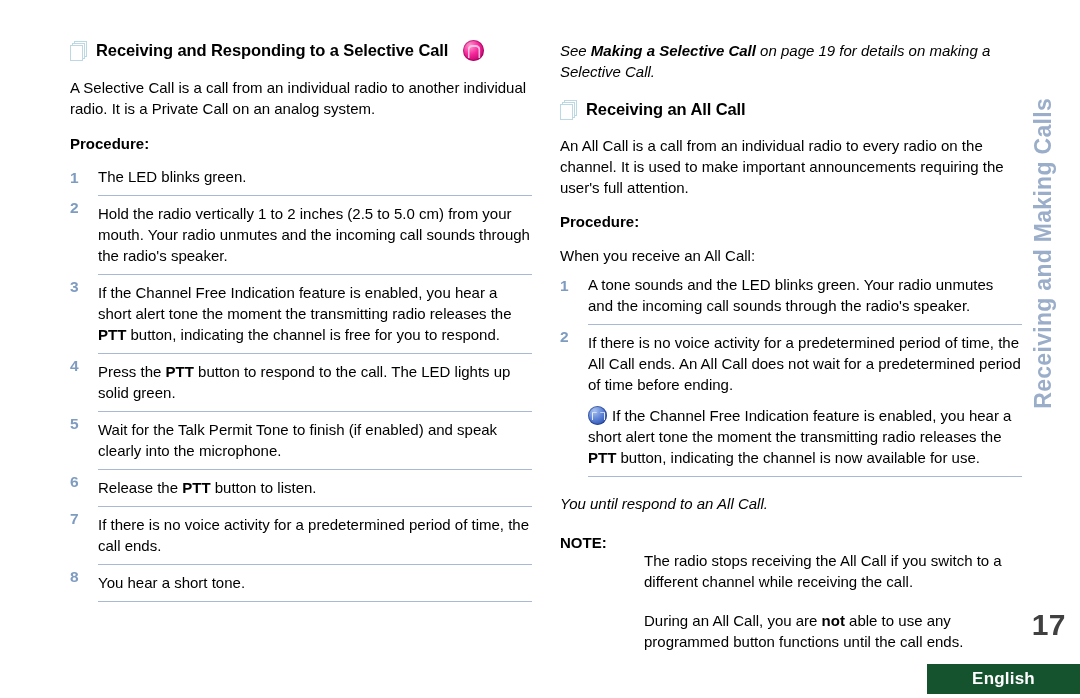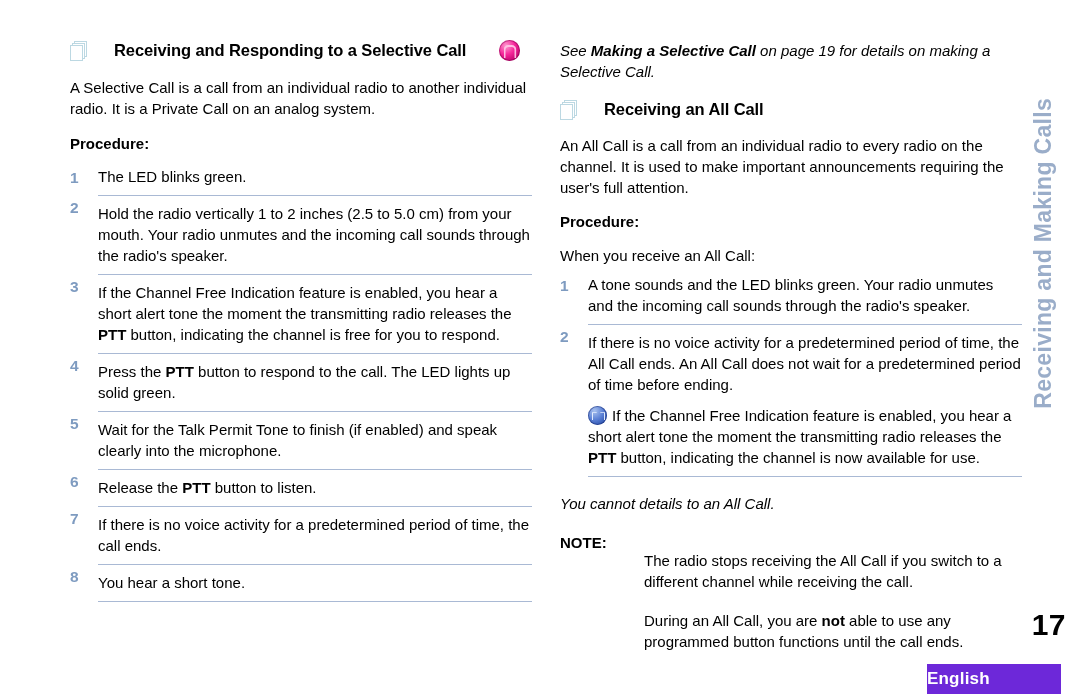--- a/index.html
+++ b/index.html
@@ -27,21 +27,21 @@
     top: 40px;
     width: 462px;
   }
   .col-left  { left: 70px; }
   .col-right { left: 560px; }
 
   
   .section-heading {
     display: flex;
     align-items: center;
-    gap: 27px;
+    gap: 9px;
     margin: 0 0 16px 0;
     font-size: 16.5px;
     font-weight: bold;
     letter-spacing: -0.1px;
     line-height: 1.15;
   }
   .section-heading .heading-text { white-space: nowrap; }
 
   
   .pages-icon {
@@ -216,32 +216,33 @@
     white-space: nowrap;
   }
 
   
   .page-number {
     position: absolute;
     right: 14px;
     top: 608px;
     font-size: 30px;
     font-weight: bold;
-    color: #000000;
+    color: #404040;
     letter-spacing: 0.5px;
   }
   .footer-bar {
     position: absolute;
     left: 927px;
     top: 664px;
-    width: 134px;
+    width: 153px;
     height: 30px;
-    background: #6d28d9;
+    background: #14532d;
     display: flex;
     align-items: center;
+    justify-content: center;
   }
   .footer-bar span {
     color: #ffffff;
     font-size: 17px;
     font-weight: bold;
     letter-spacing: 0.2px;
   }
 </style>
 </head>
 <body>
@@ -345,21 +346,21 @@
       </li>
       <li>
         <span class="step-num">2</span>
         <div class="step-body">
           <p>If there is no voice activity for a predetermined period of time, the All Call ends. An All Call does not wait for a predetermined period of time before ending.</p>
           <p class="indent-block"><span class="pulse-icon"></span><span>If the Channel Free Indication feature is enabled, you hear a short alert tone the moment the transmitting radio releases the </span><b>PTT</b><span> button, indicating the channel is now available for use.</span></p>
         </div>
       </li>
     </ol>
 
-    <p class="italic-note" style="margin-top:16px;">You cannot details to an All Call.</p>
+    <p class="italic-note" style="margin-top:16px;">You until respond to an All Call.</p>
 
     <div class="note-block">
       <span class="note-label">NOTE:</span>
       <div class="note-body">
         <p>The radio stops receiving the All Call if you switch to a different channel while receiving the call.</p>
         <p><span>During an All Call, you are </span><b>not</b><span> able to use any programmed button functions until the call ends.</span></p>
       </div>
     </div>
   </div>
 

